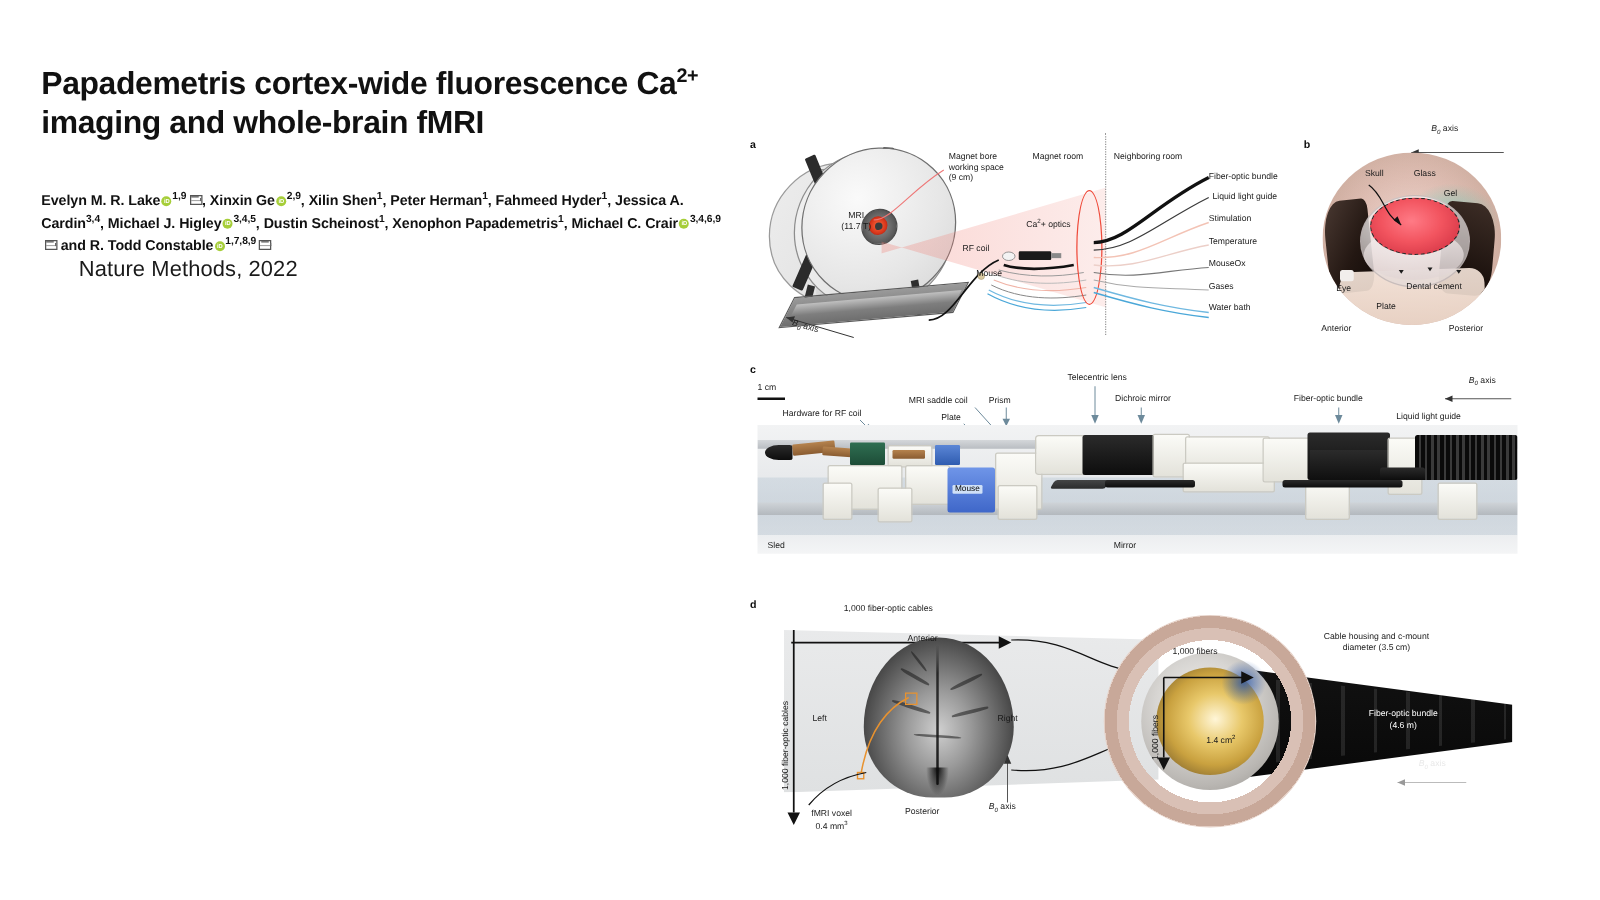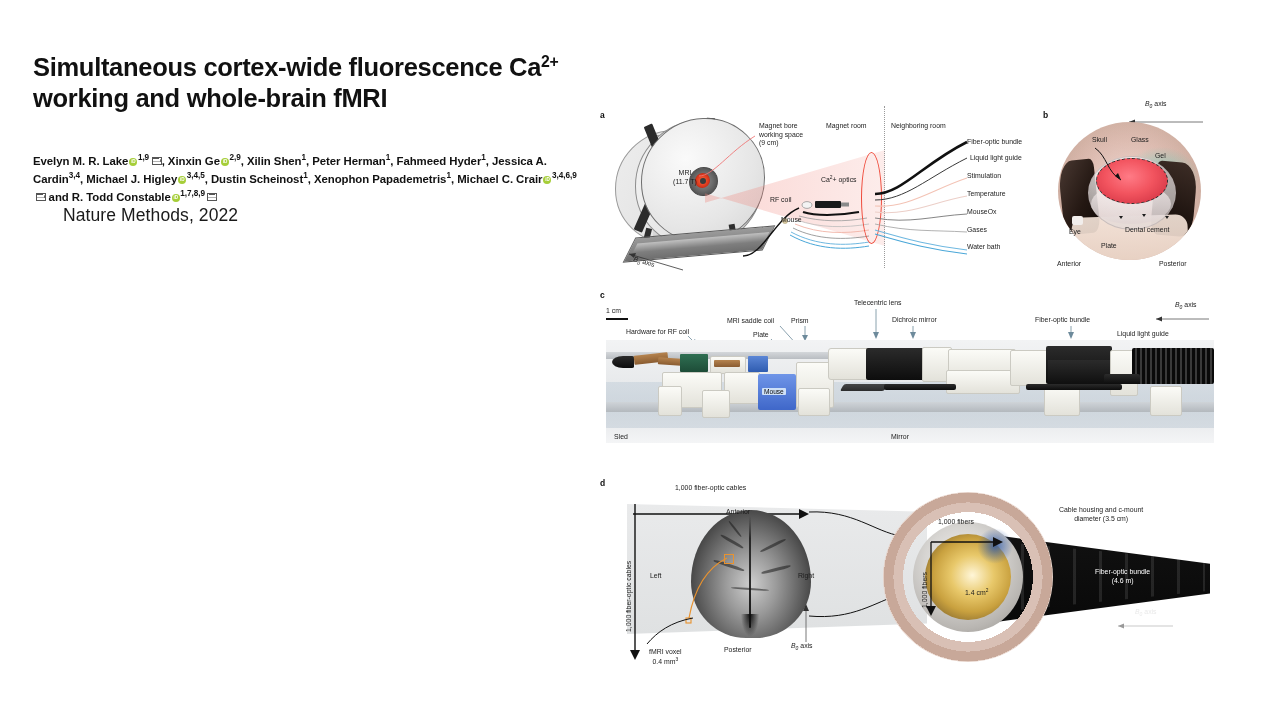--- a/index.html
+++ b/index.html
@@ -273,22 +273,22 @@
   }
   .rot90{transform:rotate(-90deg);transform-origin:left top;}
   svg{display:block;overflow:visible;}
 </style>
 </head>
 <body>
 
 <div class="slide">
 
   <div class="title">
-    <span>Simultaneous cortex-wide fluorescence Ca</span><sup>2+</sup><br>
-    <span>working and whole-brain fMRI</span>
+    <span>Papademetris cortex-wide fluorescence Ca</span><sup>2+</sup><br>
+    <span>imaging and whole-brain fMRI</span>
   </div>
 
   <div class="authors" id="authors"><span>Evelyn M. R. Lake</span><span class="orcid"></span><sup>1,9</sup><span class="envl"></span><span>, </span><span>Xinxin Ge</span><span class="orcid"></span><sup>2,9</sup><span>, </span><span>Xilin Shen</span><sup>1</sup><span>, </span><span>Peter Herman</span><sup>1</sup><span>, </span><span>Fahmeed Hyder</span><sup>1</sup><span>, </span><span>Jessica A. Cardin</span><sup>3,4</sup><span>, </span><span>Michael J. Higley</span><span class="orcid"></span><sup>3,4,5</sup><span>, </span><span>Dustin Scheinost</span><sup>1</sup><span>, </span><span>Xenophon Papademetris</span><sup>1</sup><span>, </span><span>Michael C. Crair</span><span class="orcid"></span><sup>3,4,6,9</sup><span class="envl"></span><span> and </span><span>R. Todd Constable</span><span class="orcid"></span><sup>1,7,8,9</sup><span class="envl"></span></div>
 
   <div class="journal">Nature Methods, 2022</div>
 
   <div class="figure">
 
     <div class="pa">
       <div class="panel-letter" style="left:5px;top:10px;">a</div>

